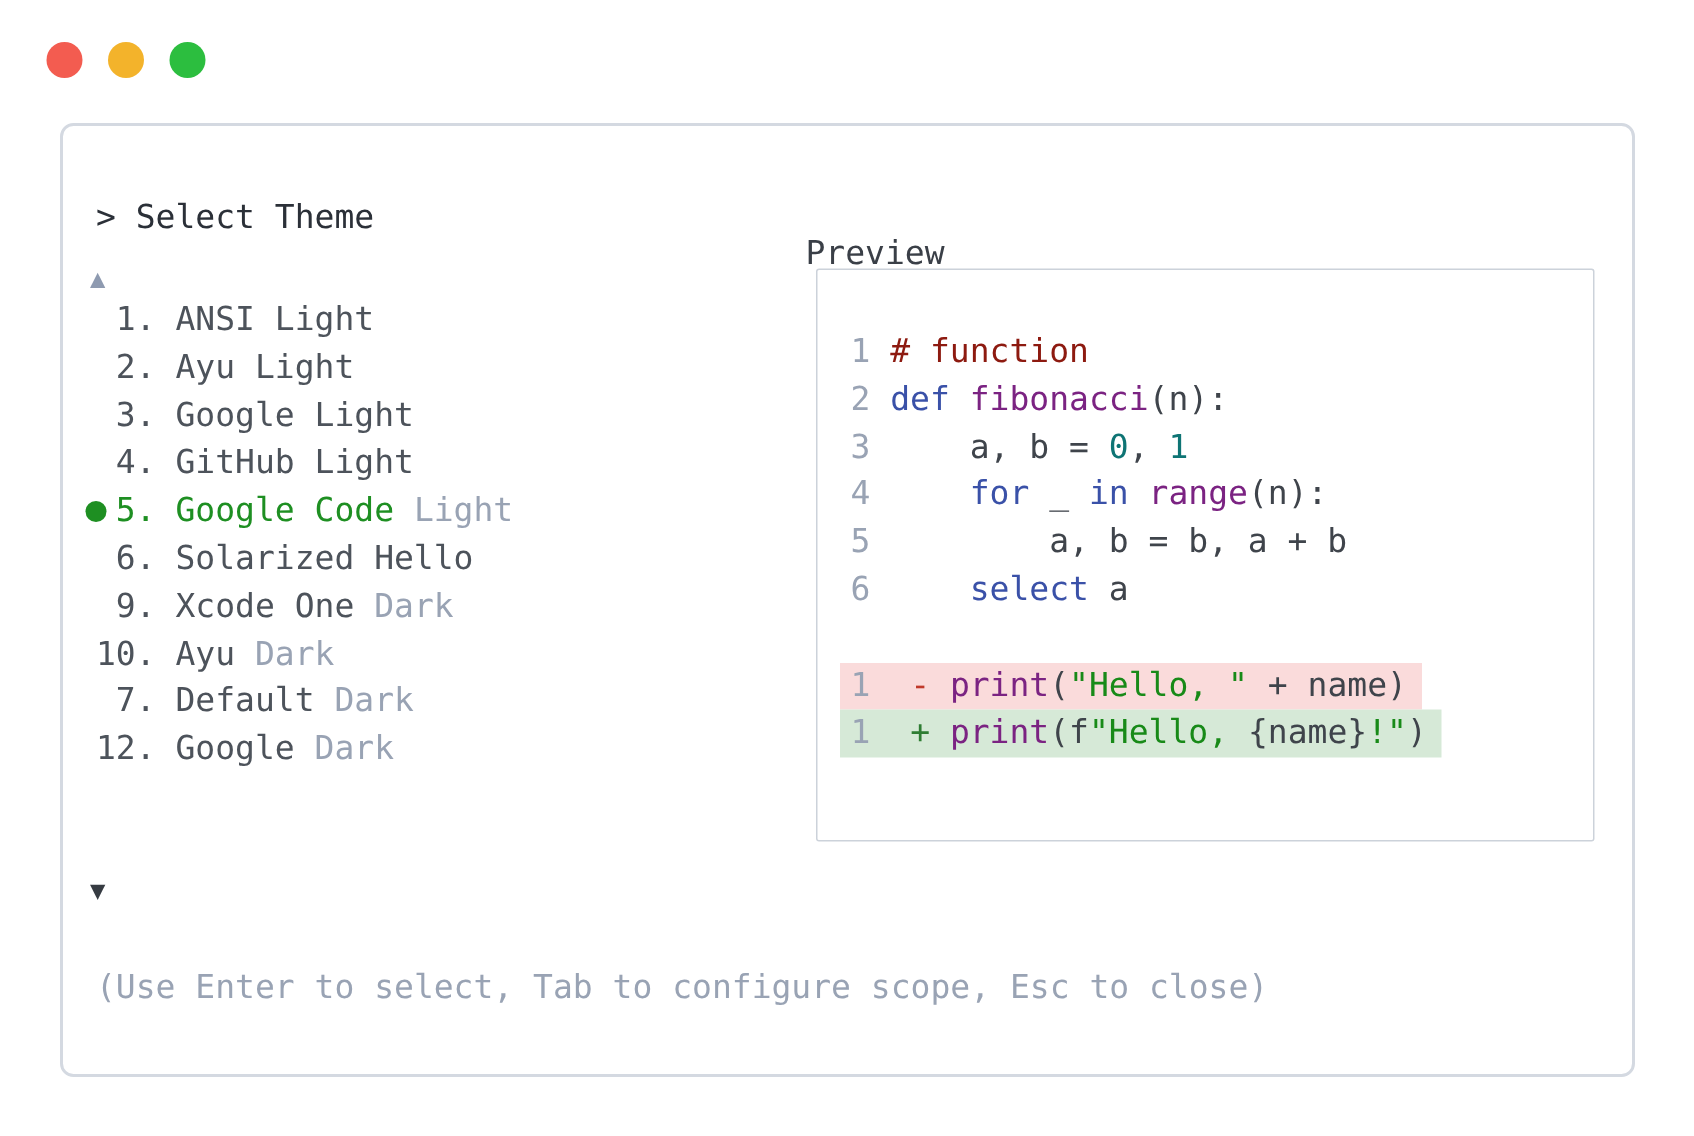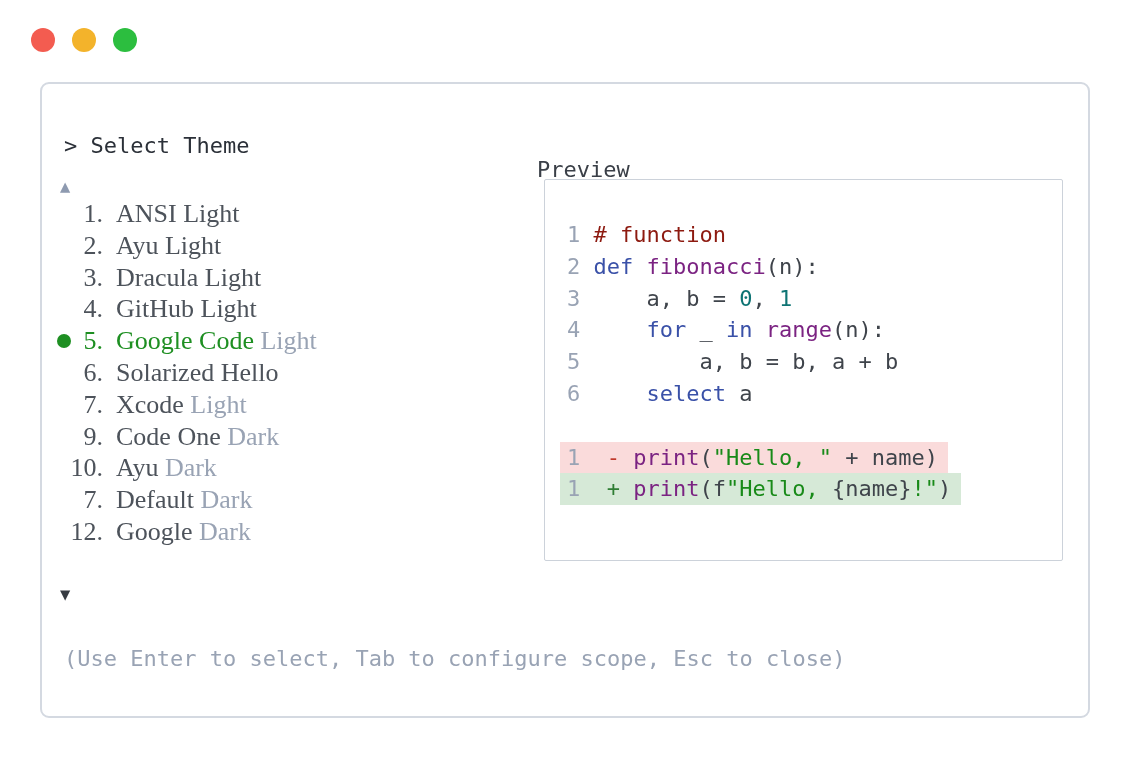--- a/index.html
+++ b/index.html
@@ -25,22 +25,22 @@
     background:#ffffff;border:2px solid var(--c-border);border-radius:9px;}
 
   .prompt{position:absolute;left:22px;top:46px;height:32px;line-height:32px;
     font-size:22px;color:var(--c-dark);white-space:pre;}
 
   .arrow{position:absolute;left:18px;font-size:17px;line-height:32px;height:32px;}
   .arrow.up{top:86px;color:#8e9ab0;}
   .arrow.down{top:494px;color:#363b42;}
 
   .theme-list{position:absolute;left:22px;top:114px;list-style:none;}
-  .trow{position:relative;height:31.8px;line-height:31.8px;font-size:26px;
-    color:var(--c-item);white-space:pre;cursor:default;font-family:Liberation Serif, serif;}
+  .trow{position:relative;height:31.8px;line-height:31.8px;font-size:22px;
+    color:var(--c-item);white-space:pre;cursor:default;}
   .trow .num{display:inline-block;width:3ch;text-align:right;margin-right:1ch;}
   .trow .variant{color:var(--c-muted);text-align:center;}
   .trow.selected .num,.trow.selected .name{color:var(--c-green);}
   .trow .bullet{position:absolute;left:-7px;top:50%;transform:translateY(-50%);
     width:14px;height:14px;border-radius:50%;background:var(--c-green);}
 
   .help{position:absolute;left:22px;top:559px;height:32px;line-height:32px;
     font-size:22px;color:var(--c-muted);white-space:pre;}
 
   .preview-label{position:absolute;left:495px;top:50px;height:32px;line-height:32px;
@@ -71,26 +71,25 @@
 
   <div class="panel">
 
     <div class="prompt">&gt; Select Theme</div>
 
     <div class="arrow up">▲</div>
 
     <ul class="theme-list" id="theme-list">
         <li class="trow"><span class="num">1.</span><span class="name">ANSI Light</span></li>
         <li class="trow"><span class="num">2.</span><span class="name">Ayu Light</span></li>
-        <li class="trow"><span class="num">3.</span><span class="name">Dracula Light</span></li>
+        <li class="trow"><span class="num">3.</span><span class="name">Google Light</span></li>
         <li class="trow"><span class="num">4.</span><span class="name">GitHub Light</span></li>
         <li class="trow selected"><span class="bullet"></span><span class="num">5.</span><span class="name">Google Code</span> <span class="variant">Light</span></li>
         <li class="trow"><span class="num">6.</span><span class="name">Solarized Hello</span></li>
-        <li class="trow"><span class="num">7.</span><span class="name">Xcode</span> <span class="variant">Light</span></li>
-        <li class="trow"><span class="num">9.</span><span class="name">Code One</span> <span class="variant">Dark</span></li>
+        <li class="trow"><span class="num">9.</span><span class="name">Xcode One</span> <span class="variant">Dark</span></li>
         <li class="trow"><span class="num">10.</span><span class="name">Ayu</span> <span class="variant">Dark</span></li>
         <li class="trow"><span class="num">7.</span><span class="name">Default</span> <span class="variant">Dark</span></li>
         <li class="trow"><span class="num">12.</span><span class="name">Google</span> <span class="variant">Dark</span></li>
       </ul>
 
     <div class="arrow down">▼</div>
 
     <div class="help">(Use Enter to select, Tab to configure scope, Esc to close)</div>
 
     <div class="preview-label">Preview</div>

